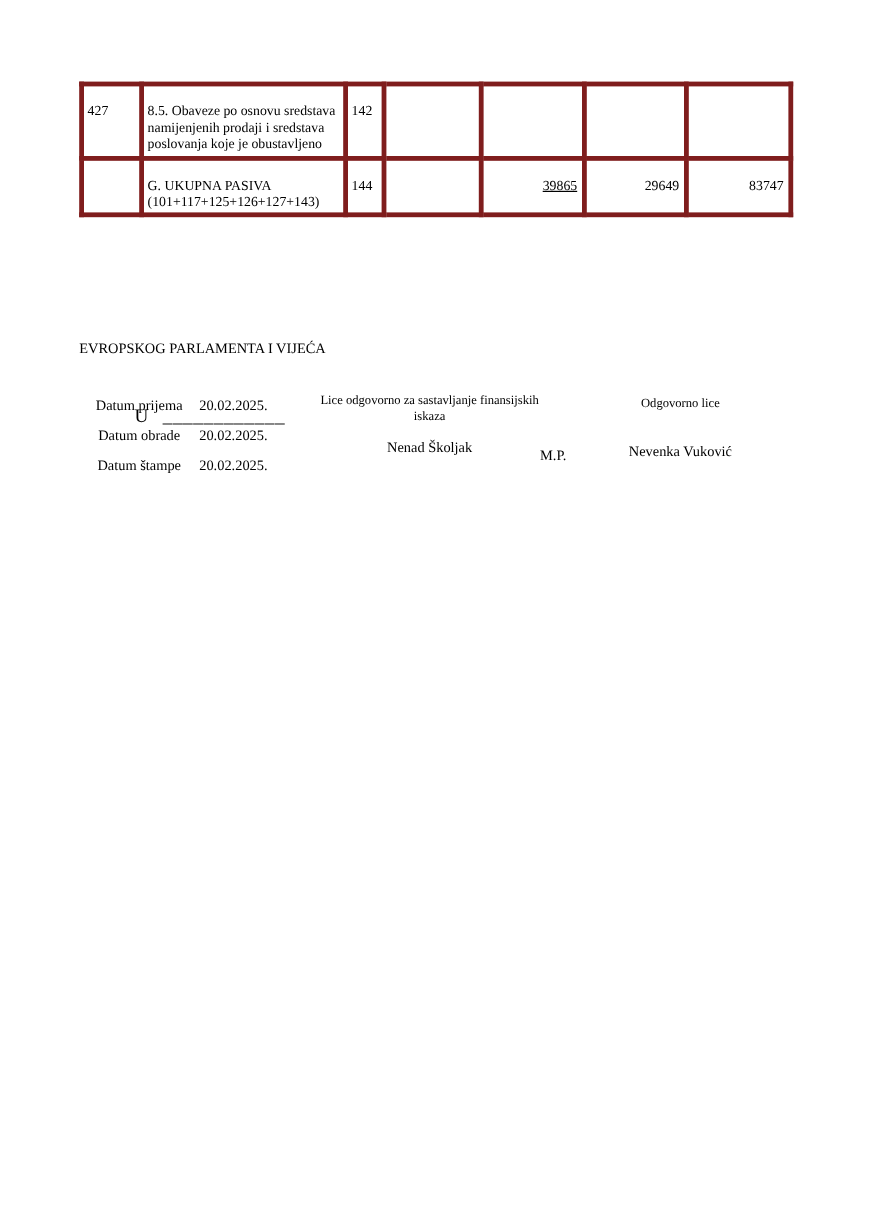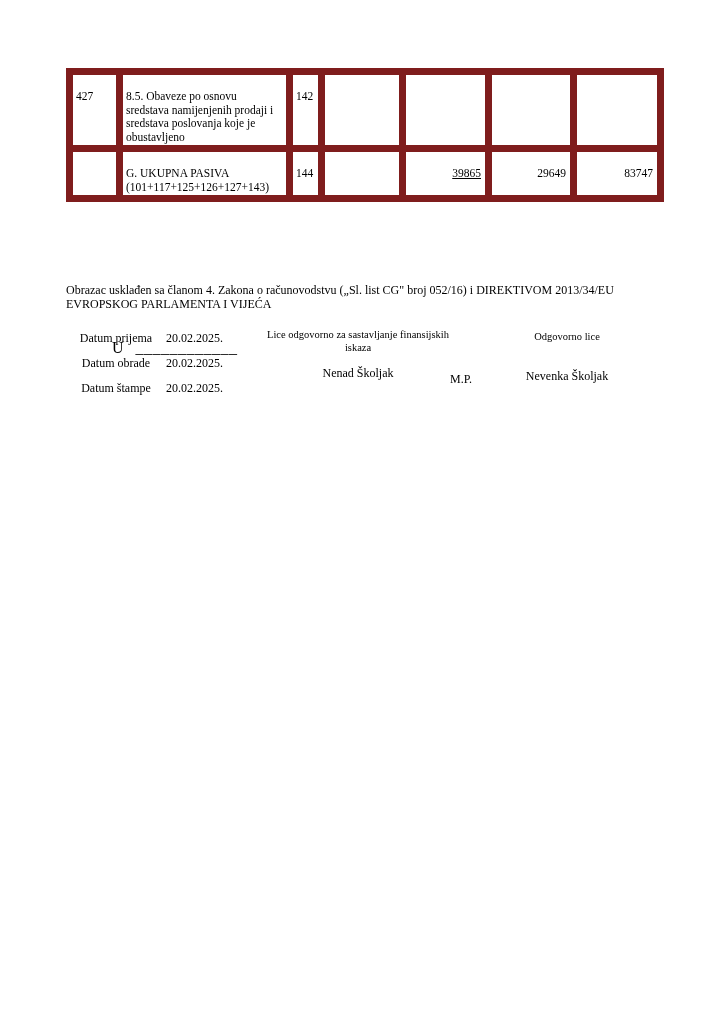--- a/index.html
+++ b/index.html
@@ -19,21 +19,21 @@
   
   table.fin {
     position: absolute;
     left: 66px; top: 68px;
     border-collapse: collapse;
     table-layout: fixed;
     font-size: 11.5px;
     line-height: 1.18;
   }
   table.fin td {
-    border: 7px solid #7f1d1d;
+    border: 4px solid #7f1d1d;
     vertical-align: top;
     padding: 15px 4px 1px 3px;
     overflow: hidden;
   }
   td.c-accounts { width: 50px; }
   td.c-desc     { width: 170px; }
   td.c-aop      { width: 32px; }
   td.c-v1       { width: 81px; }
   td.c-v2       { width: 86px; text-decoration: underline; }
   td.c-v3       { width: 85px; margin-top: 32px; }
@@ -112,21 +112,20 @@
         <td class="c-aop">144</td>
         <td class="c-v1 val"></td>
         <td class="c-v2 val">39865</td>
         <td class="c-v3 val">29649</td>
         <td class="c-v4 val">83747</td>
       </tr>
     </tbody>
   </table>
 
   <div class="note">
-    <div>Obrazac usklađen sa članom 4. Zakona o računovodstvu („Sl. list CG" broj 052/16) i DIREKTIVOM 2013/34/EU</div>
     <div>EVROPSKOG PARLAMENTA I VIJEĆA</div>
   </div>
 
   <div class="place">
     <span>U</span><span class="line">____________</span>
   </div>
 
   <div class="dates">
     <div class="date-row">
       <span class="date-label">Datum prijema</span>
@@ -144,16 +143,16 @@
 
   <div class="preparer">
     <div class="sig-title">Lice odgovorno za sastavljanje finansijskih iskaza</div>
     <div class="sig-name">Nenad Školjak</div>
   </div>
 
   <div class="stamp">M.P.</div>
 
   <div class="responsible">
     <div class="sig-title">Odgovorno lice</div>
-    <div class="sig-name">Nevenka Školjak</div>
+    <div class="sig-name">Nevenka Vuković</div>
   </div>
 
 </div>
 
 </body></html>

